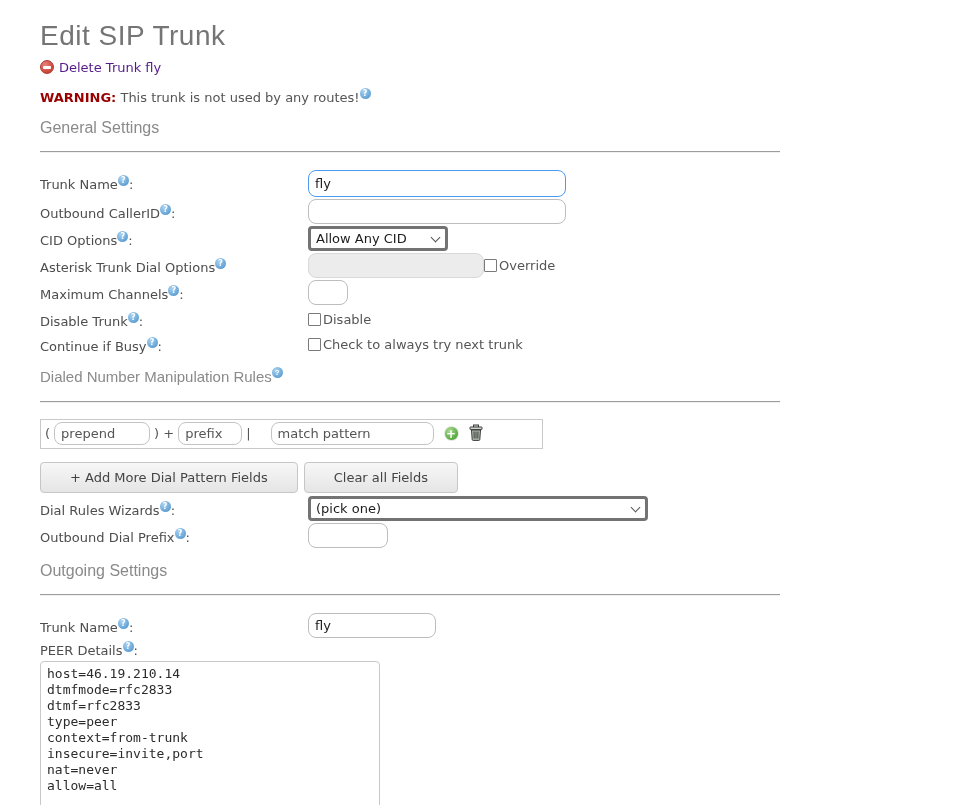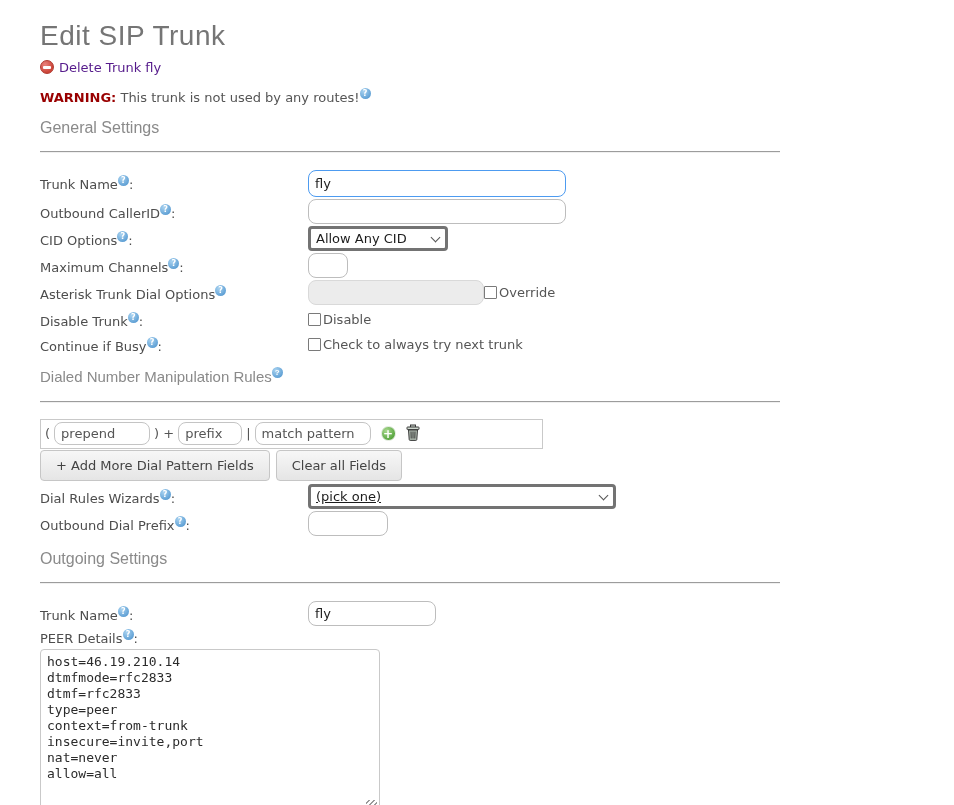--- a/index.html
+++ b/index.html
@@ -103,38 +103,38 @@
   .pattern-box {
     margin-top: 16px; width: 503px; height: 30px;
     border: 1px solid #c9c9c9; background: #fff;
     display: flex; align-items: center; padding: 0 4px; gap: 4px;
     font-size: 13px; color: #555;
   }
   .pattern-box input[type="text"] { height: 23px; border: 1px solid #c4c4c4; }
   .pattern-box input::placeholder { color: #555; opacity: 1; }
   .inp-prepend { width: 96px; }
   .inp-prefix  { width: 64px; }
-  .inp-match   { width: 116px; }
+  .inp-match   { width: 163px; margin-left: 16px; }
 
   .add-icon {
     width: 15px; height: 15px; border-radius: 50%;
     background: radial-gradient(circle at 35% 30%, #a9d98f, #55a43c 75%);
     border: 1px solid #dfe9db;
     color: #fff; font-size: 12px; font-weight: bold; line-height: 14px;
     text-align: center; display: inline-block; cursor: pointer; margin-left: 6px;
   }
   .trash-icon { display: inline-block; margin-left: 5px; cursor: pointer; }
 
   .btn-row { margin-top: 1px; display: flex; gap: 6px; }
   button.gray-btn {
     font-family: "DejaVu Sans", sans-serif;
     font-size: 13px; color: #444;
     background: linear-gradient(#f7f7f7, #e5e5e5);
     border: 1px solid #c6c6c6; border-radius: 4px;
-    padding: 6px 15px; height: 31px; cursor: pointer;
+    padding: 6px 29px; height: 31px; cursor: pointer; margin-top: 12px;
   }
 
   .peer-label-row { margin-top: 4px; font-size: 13px; color: #4d4d4d; }
   .textarea-wrap { position: relative; display: inline-block; margin-top: 3px; }
   textarea.peer {
     width: 340px; height: 163px;
     font-family: "DejaVu Sans Mono", monospace; font-size: 13px; line-height: 16px;
     color: #2b2b2b; border: 1px solid #c9c9c9; border-radius: 4px;
     padding: 4px 6px; resize: none; outline: none; background: #fff;
     overflow: hidden;
@@ -142,21 +142,21 @@
   .resize-handle {
     position: absolute; right: 3px; bottom: 5px; width: 11px; height: 11px;
     background: repeating-linear-gradient(135deg, transparent 0 2px, #9a9a9a 2px 3.5px);
     cursor: nwse-resize;
   }
 
   .w258 { width: 258px; }
   .w140 { width: 140px; }
   .w40  { width: 40px; }
   .w176 { width: 176px; }
-  .w336 { width: 308px; text-decoration: underline; }
+  .w336 { width: 340px; }
   .w80  { width: 80px; }
   .w128 { width: 128px; }
 
   .mt-cb { padding-top: 5px; }
 </style>
 </head>
 <body>
 
 <div class="container">
 
@@ -196,33 +196,33 @@
       <div class="ctl">
         <span class="select-wrap">
           <select class="w140">
             <option>Allow Any CID</option>
           </select>
         </span>
       </div>
     </div>
 
     <div class="row">
-      <div class="lbl"><span>Maximum Channels</span><span class="help-icon">?</span><span>:</span></div>
-      <div class="ctl">
-          <input type="text" class="w40" value="" style="">
-        </div>
-    </div>
-
-    <div class="row">
       <div class="lbl"><span>Asterisk Trunk Dial Options</span><span class="help-icon">?</span></div>
       <div class="ctl">
         <input type="text" class="w176 disabled-input" disabled="" value="" style="">
         <input type="checkbox" style="">
         <span class="cb-label">Override</span>
       </div>
+    </div>
+
+    <div class="row">
+      <div class="lbl"><span>Maximum Channels</span><span class="help-icon">?</span><span>:</span></div>
+      <div class="ctl">
+          <input type="text" class="w40" value="" style="">
+        </div>
     </div>
 
     <div class="row">
       <div class="lbl"><span>Disable Trunk</span><span class="help-icon">?</span><span>:</span></div>
       <div class="ctl mt-cb">
         <input type="checkbox" style="">
         <span class="cb-label">Disable</span>
       </div>
     </div>
 

